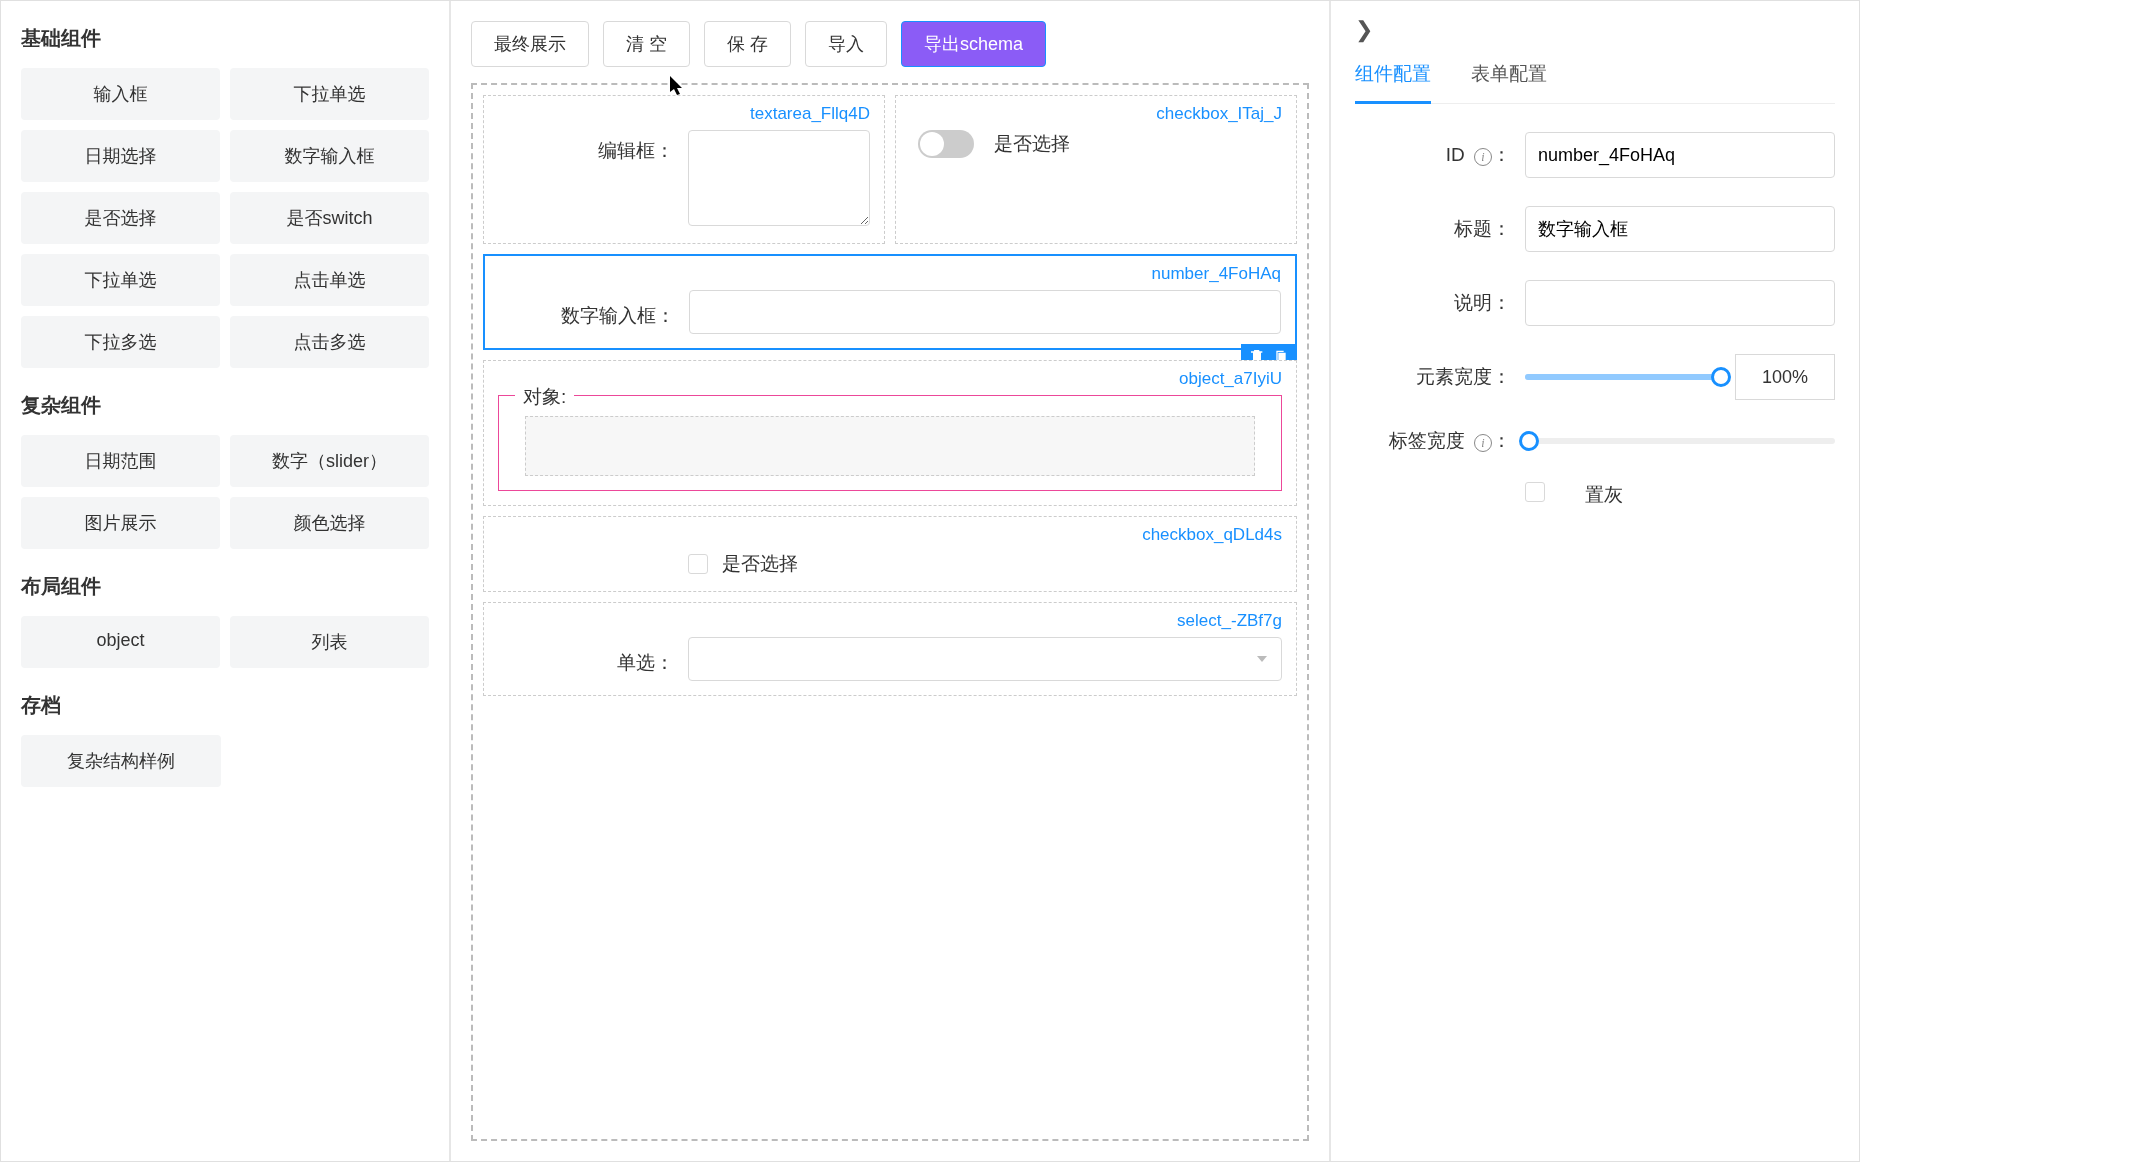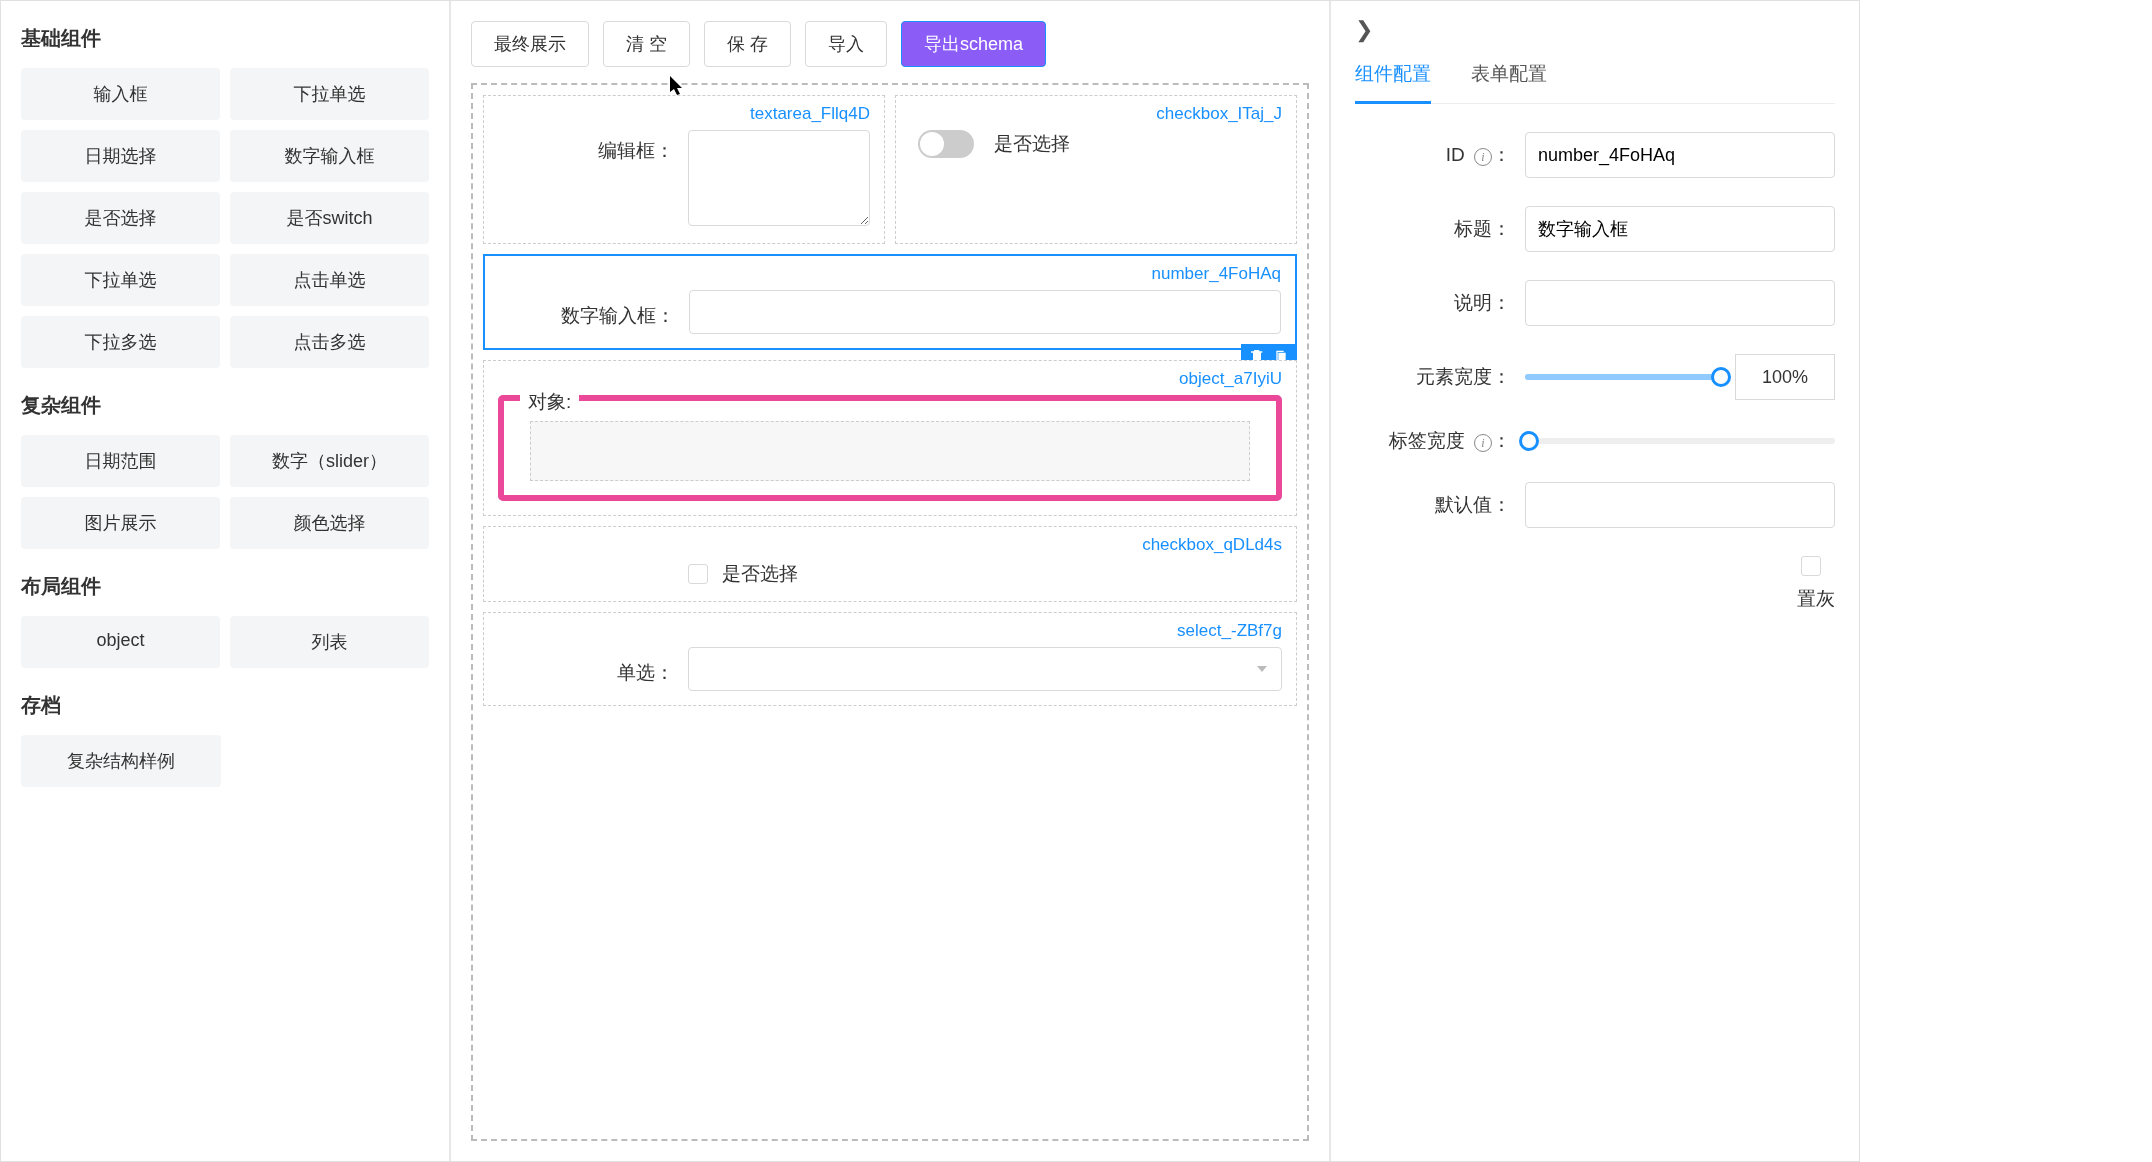--- a/index.html
+++ b/index.html
@@ -29,21 +29,21 @@
 .form-row { display: flex; align-items: flex-start; }
 .form-label { width: 190px; text-align: right; padding-right: 14px; font-size: 19px; padding-top: 8px; }
 .form-control { flex: 1; }
 .form-control textarea { width: 100%; height: 96px; border: 1px solid #d9d9d9; border-radius: 4px; resize: both; padding: 6px; font-size: 16px; }
 .form-control input[type="text"] { width: 100%; height: 44px; border: 1px solid #d9d9d9; border-radius: 4px; padding: 0 10px; font-size: 16px; }
 .switch { width: 56px; height: 28px; background: #ccc; border-radius: 14px; position: relative; cursor: pointer; }
 .switch::after { content: ""; width: 24px; height: 24px; background: #fff; border-radius: 50%; position: absolute; top: 2px; left: 2px; }
 .checkbox-box { width: 20px; height: 20px; border: 1px solid #d9d9d9; border-radius: 3px; display: inline-block; vertical-align: middle; margin-right: 14px; }
 .select-box { width: 100%; height: 44px; border: 1px solid #d9d9d9; border-radius: 4px; position: relative; }
 .select-box::after { content: ""; position: absolute; right: 14px; top: 18px; border-left: 5px solid transparent; border-right: 5px solid transparent; border-top: 6px solid #bbb; }
-.fieldset { border: 6px solid #ec4899; border-radius: 5px; padding: 20px 26px 14px; position: relative; }
+.fieldset { border: 1px solid #ec4899; border-radius: 0; padding: 20px 26px 14px; position: relative; }
 .fieldset-legend { position: absolute; top: -12px; left: 16px; background: #fff; padding: 0 8px; font-size: 19px; font-weight: 500; }
 .fieldset-drop { border: 1px dashed #ccc; background: #f7f7f7; height: 60px; }
 .action-tab { position: absolute; right: -2px; bottom: -20px; background: #1890ff; padding: 4px 8px; border-radius: 0 0 6px 6px; display: flex; gap: 8px; }
 .action-tab svg { width: 16px; height: 16px; fill: #fff; cursor: pointer; }
 
 
 .sidebar-right { width: 530px; border-left: 2px solid #e6e6e6; padding: 16px 24px; }
 .collapse-icon { font-size: 22px; color: #555; margin-bottom: 8px; cursor: pointer; }
 .tabs { display: flex; gap: 40px; border-bottom: 1px solid #eee; margin-bottom: 28px; }
 .tab { padding: 10px 0 14px; font-size: 19px; color: #555; cursor: pointer; }
@@ -54,21 +54,21 @@
 .prop-control input[type="text"] { width: 100%; height: 46px; border: 1px solid #d9d9d9; border-radius: 4px; padding: 0 12px; font-size: 18px; }
 .info-icon { display: inline-block; width: 18px; height: 18px; border: 1.5px solid #888; border-radius: 50%; font-size: 12px; line-height: 16px; text-align: center; color: #888; margin-left: 4px; font-style: italic; font-family: serif; }
 .slider-wrap { display: flex; align-items: center; gap: 14px; }
 .slider-track { flex: 1; height: 6px; background: #d6eaff; border-radius: 3px; position: relative; }
 .slider-track.full::before { content: ""; position: absolute; left: 0; right: 0; top: 0; bottom: 0; background: #91caff; border-radius: 3px; }
 .slider-handle { width: 20px; height: 20px; border: 3px solid #1890ff; background: #fff; border-radius: 50%; position: absolute; top: -7px; }
 .slider-handle.right { right: -10px; }
 .slider-handle.left { left: -6px; }
 .slider-track.empty { background: #eee; }
 .slider-value { width: 100px; height: 46px; border: 1px solid #d9d9d9; border-radius: 0; text-align: center; line-height: 44px; font-size: 18px; }
-.checkbox-row { display: flex; align-items: flex-end; gap: 10px; padding-left: 170px; font-size: 19px; flex-direction: column; }
+.checkbox-row { display: flex; align-items: flex-start; gap: 26px; padding-left: 170px; font-size: 19px; }
 
 .cursor { position: absolute; left: 670px; top: 76px; pointer-events: none; }
 </style>
 </head>
 <body>
 
 <div class="app">
 
   <div class="sidebar-left">
     <div class="sidebar-section-title">基础组件</div>
@@ -213,24 +213,20 @@
 
     <div class="prop-row">
       <div class="prop-label"><span>标签宽度</span> <span class="info-icon">i</span>：</div>
       <div class="prop-control slider-wrap">
         <div class="slider-track empty">
             <div class="slider-handle left"></div>
           </div>
       </div>
     </div>
 
-    <div class="prop-row">
-      <div class="prop-label">默认值：</div>
-      <div class="prop-control"><input type="text" value="" style=""></div>
-    </div>
 
     <div class="checkbox-row">
       <span class="checkbox-box"></span>
       <span>置灰</span>
     </div>
   </div>
 
   <svg class="cursor" width="16" height="20" viewBox="0 0 16 20">
       <path d="M0 0 L0 16 L4 13 L7 19 L10 18 L7 12 L12 12 Z" fill="#000"></path>
     </svg>

